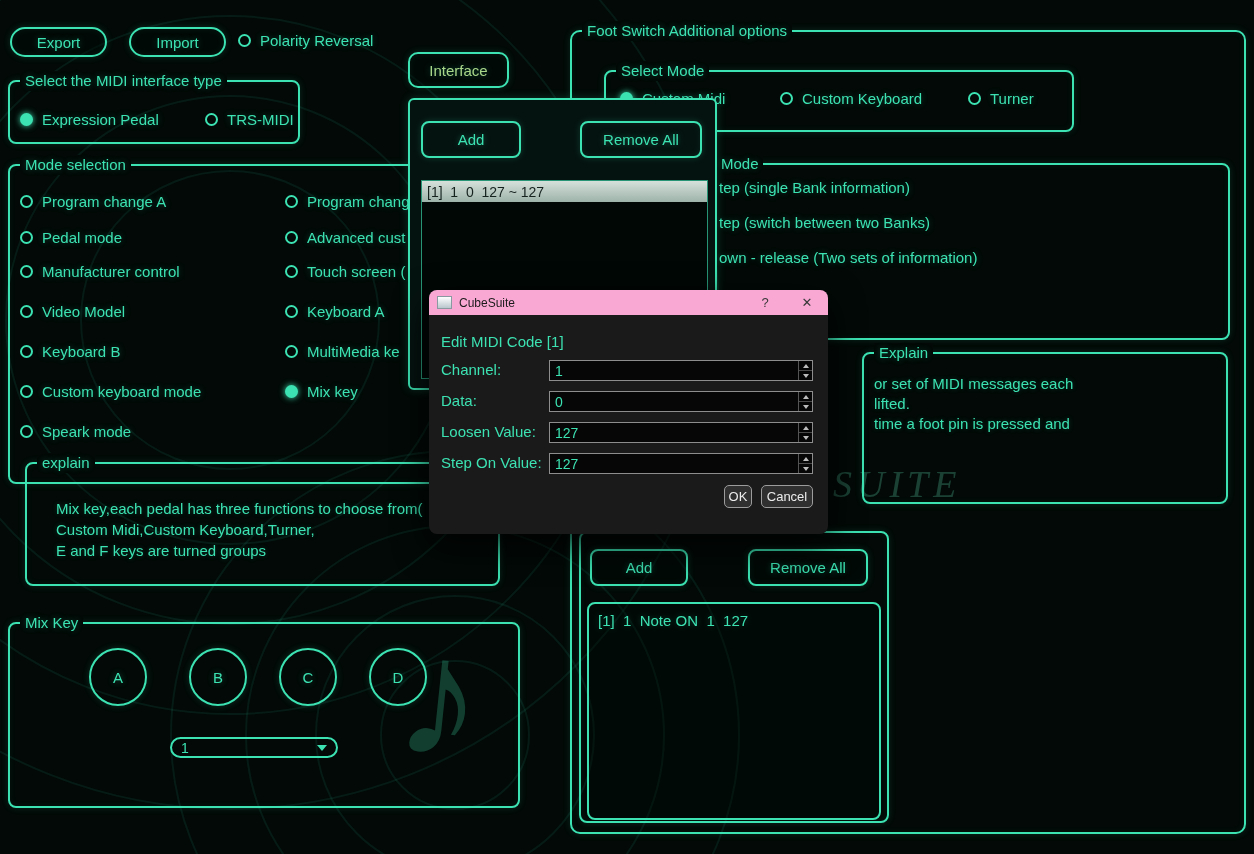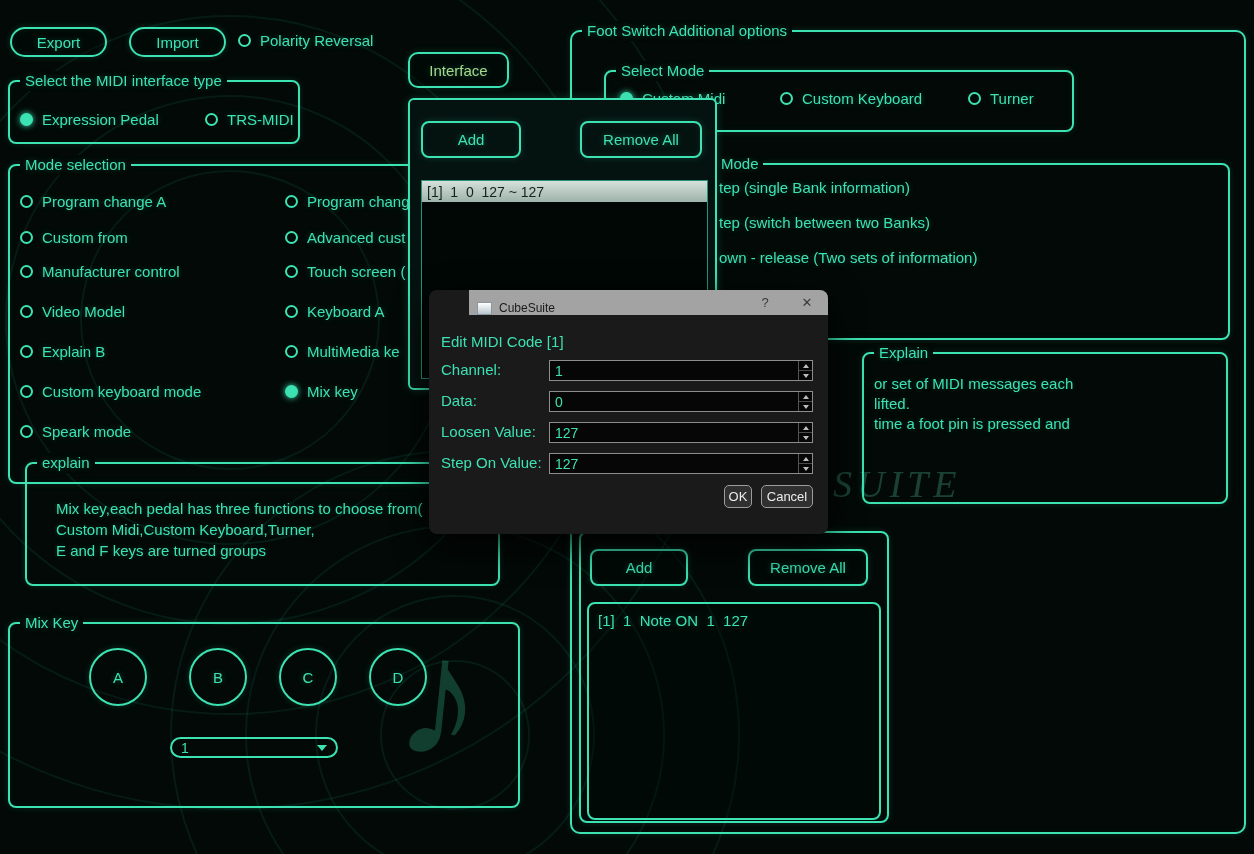--- a/index.html
+++ b/index.html
@@ -55,21 +55,21 @@
 
   
   #note-list{position:absolute;left:587px;top:602px;width:294px;height:218px;border:2px solid var(--teal);
     border-radius:8px;background:rgba(1,9,6,0.3);}
   .note-row{position:absolute;left:9px;top:8px;font-size:15px;white-space:pre;
     text-shadow:0 0 6px rgba(60,226,178,0.3);}
 
   
   #dialog{position:absolute;left:429px;top:290px;width:399px;height:244px;background:#1a1a1a;border-radius:8px;
     z-index:10;box-shadow:0 12px 34px rgba(0,0,0,0.85);overflow:hidden;}
-  #dialog-titlebar{height:25px;background:#a3a3a3;display:flex;align-items:flex-end;padding-left:8px;margin-left:40px;}
+  #dialog-titlebar{height:25px;background:#f9a8d4;display:flex;align-items:center;padding-left:8px;}
   #app-icon{width:15px;height:13px;border:1px solid #8a98a0;background:linear-gradient(#ffffff,#b9c6cd);flex:0 0 15px;}
   #dialog-title{color:#1b1b1b;font-size:12px;margin-left:7px;flex:1;}
   .tb-btn{width:42px;height:25px;display:flex;align-items:center;justify-content:center;color:#3a3a3a;
     font-size:13px;cursor:pointer;}
   .dlg-heading{position:absolute;left:12px;top:43px;font-size:15px;color:var(--teal);text-align:center;}
   .dlg-label{position:absolute;left:12px;height:18px;font-size:15px;color:var(--teal);white-space:nowrap;}
   .spin{position:absolute;left:120px;width:264px;height:21px;background:#060606;border:1px solid #8d8d8d;
     color:var(--teal);font-size:14px;display:flex;align-items:center;padding-left:5px;cursor:text;}
   .spin .arrows{position:absolute;right:0;top:0;width:14px;height:100%;border-left:1px solid #555;
     display:flex;flex-direction:column;}
@@ -126,33 +126,33 @@
 
   <div class="groupbox" style="left:8px;top:164px;width:518px;height:320px">
     <span class="gb-title">Mode selection</span>
   </div>
   <div class="radio" style="left:20px;top:192px">
     <span class="dot"></span>
       <span>Program change A</span>
     </div>
   <div class="radio" style="left:20px;top:228px">
     <span class="dot"></span>
-      <span>Custom from</span>
+      <span>Pedal mode</span>
     </div>
   <div class="radio" style="left:20px;top:262px">
     <span class="dot"></span>
       <span>Manufacturer control</span>
     </div>
   <div class="radio" style="left:20px;top:302px">
     <span class="dot"></span>
       <span>Video Model</span>
     </div>
   <div class="radio" style="left:20px;top:342px">
     <span class="dot"></span>
-      <span>Explain B</span>
+      <span>Keyboard B</span>
     </div>
   <div class="radio" style="left:20px;top:382px">
     <span class="dot"></span>
       <span>Custom keyboard mode</span>
     </div>
   <div class="radio" style="left:20px;top:422px">
     <span class="dot"></span>
       <span>Speark mode</span>
     </div>
 

